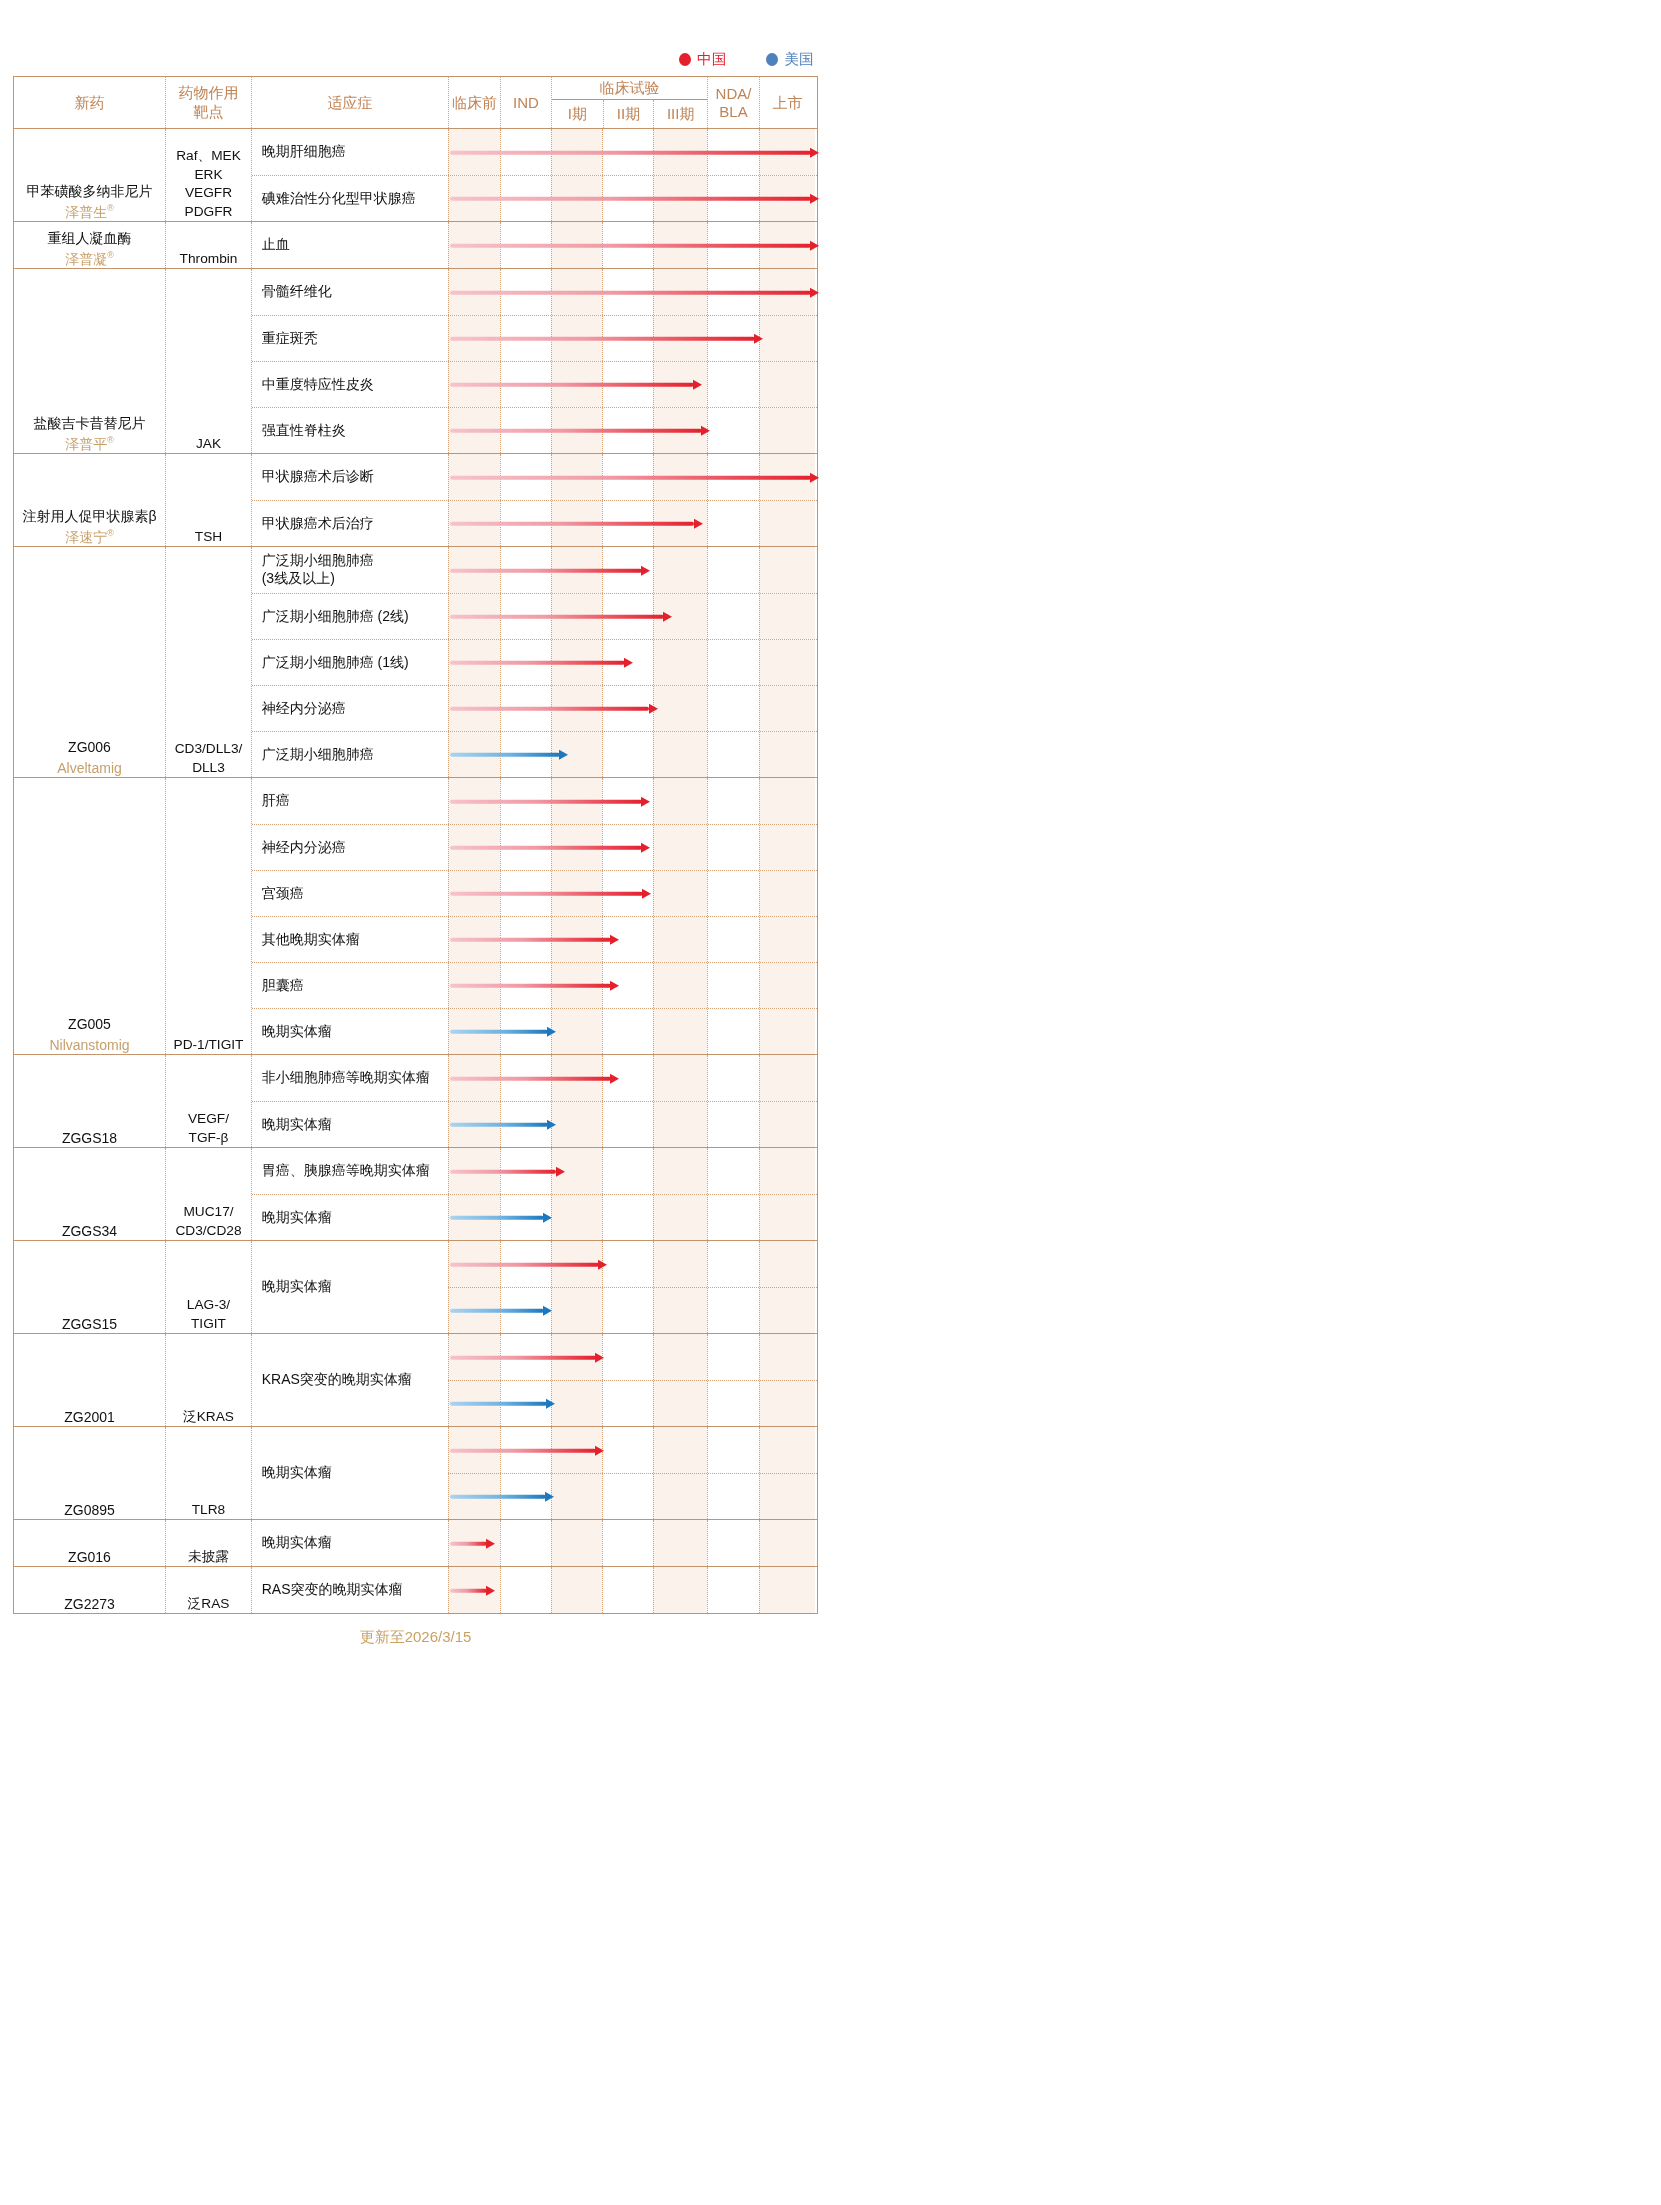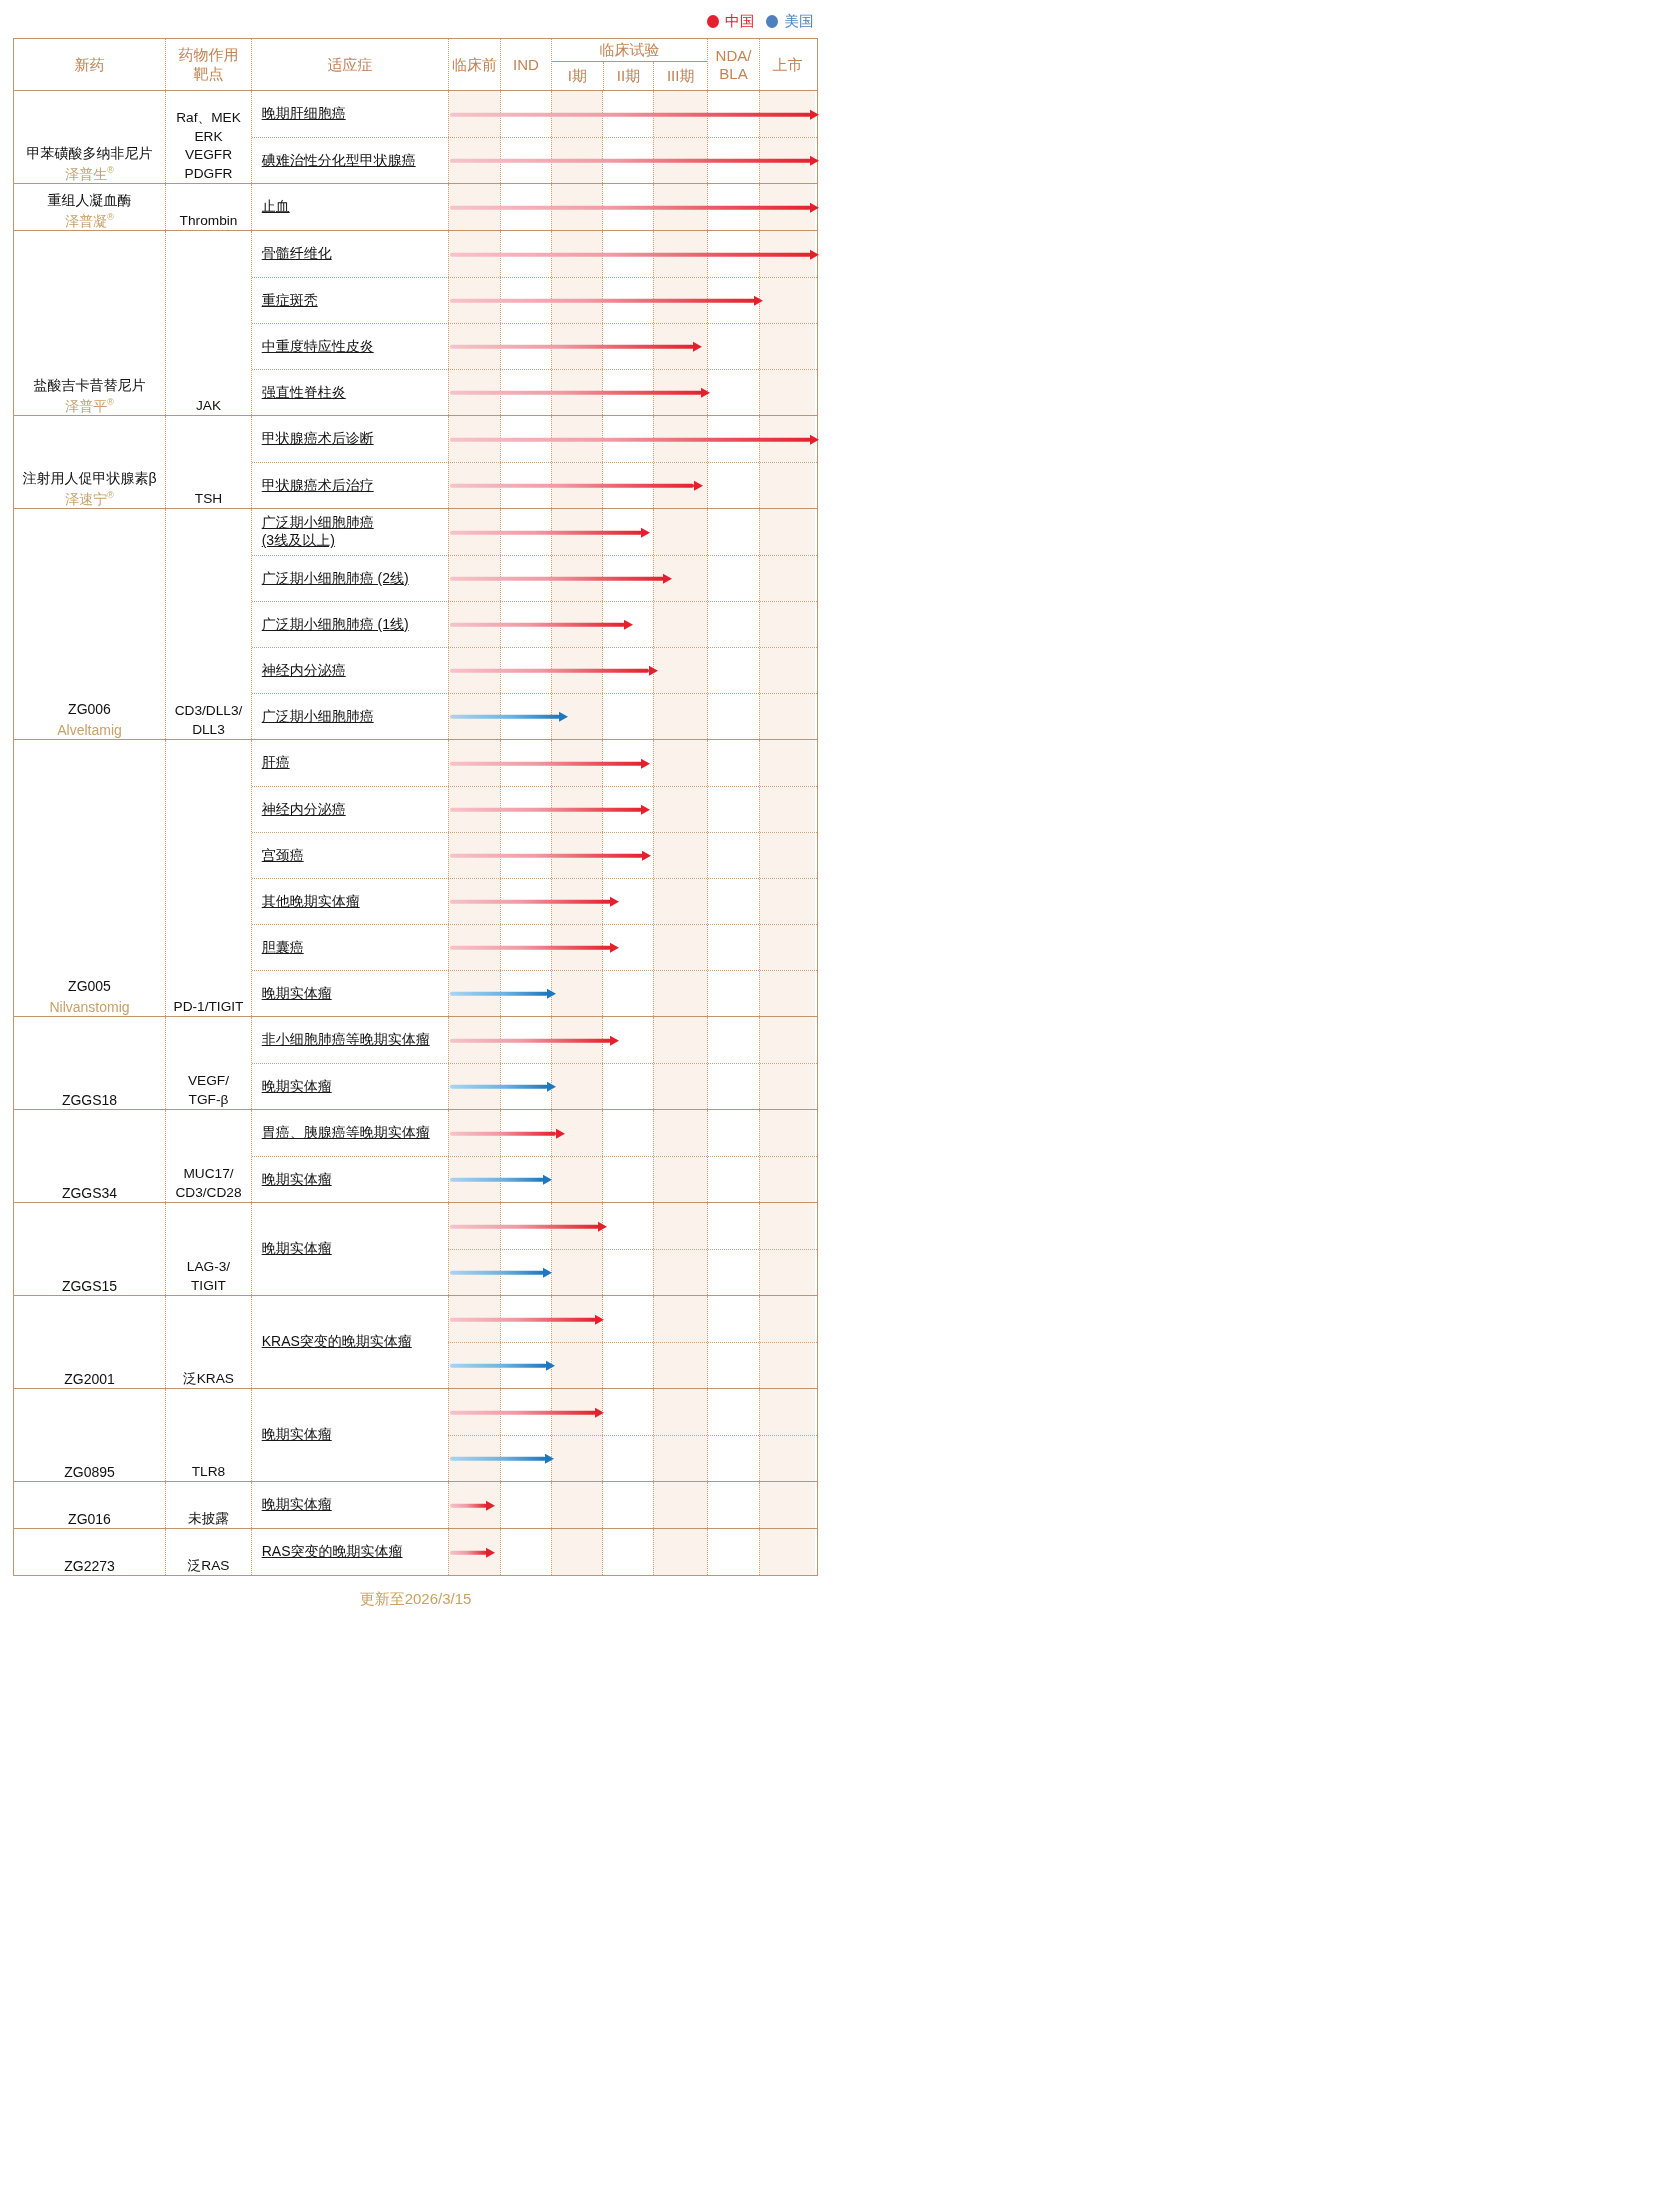--- a/index.html
+++ b/index.html
@@ -6,21 +6,21 @@
   html, body { background: #ffffff; }
   body {
     width: 831px;
     font-family: "Liberation Sans", "DejaVu Sans", sans-serif;
     color: #1a1a1a;
     -webkit-font-smoothing: antialiased;
   }
   .wrap { width: 805px; margin: 0 auto; padding-top: 6.2px; }
 
   
-  .legend { display: flex; justify-content: flex-end; align-items: center; gap: 12px; padding: 6.2px 4.4px 7px 0; }
+  .legend { display: flex; justify-content: flex-end; align-items: center; gap: 40px; padding: 6.2px 4.4px 7px 0; margin-top: 38px; }
   .litem { display: flex; align-items: center; gap: 6.2px; font-size: 14.6px; }
   .dot { width: 12px; height: 13.2px; border-radius: 50%; display: inline-block; }
   .dot.cn { background: var(--cn); }
   .dot.us { background: var(--us-dot); }
   .ltext.cn-t { color: var(--cn); }
   .ltext.us-t { color: var(--us-dot); }
 
   
   .table { border: 1.8px solid var(--accent); background: #fff; }
 
@@ -50,21 +50,21 @@
   .hph + .hph { border-left: 0.9px dotted var(--dot); }
 
   
   .block { display: flex; border-top: 1.3px solid var(--accent); }
   .block:first-child { border-top: none; }
   .mcell { display: flex; flex-direction: column; justify-content: flex-end; align-items: center; text-align: center; line-height: 1.3; }
   .drug-name { font-size: 14px; color: #111; }
   .drug-brand { font-size: 14px; color: var(--brand-text); margin-top: 2.6px; }
   .drug-brand sup { font-size: 8.8px; }
   .target-line { font-size: 13.7px; color: #111; line-height: 1.35; }
-  .rows { flex: 1; display: flex; flex-direction: column; text-decoration: underline; }
+  .rows { flex: 1; display: flex; flex-direction: column; }
   .subrow { display: flex; height: 46px; }
   .subrow.tall { height: 92px; }
   .subrow + .subrow { border-top: 0.9px dotted var(--dot); }
   .ind-cell { display: flex; flex-direction: column; justify-content: center; align-items: flex-start; padding-left: 9.7px; }
   .ind-line { font-size: 14px; line-height: 1.28; color: #111; }
 
   
   .stage-strip { position: relative; display: flex; flex: 1; }
   .scol { border-left: 0.9px dotted var(--dot); height: 100%; }
   .scol.shade { background: var(--shade); }

